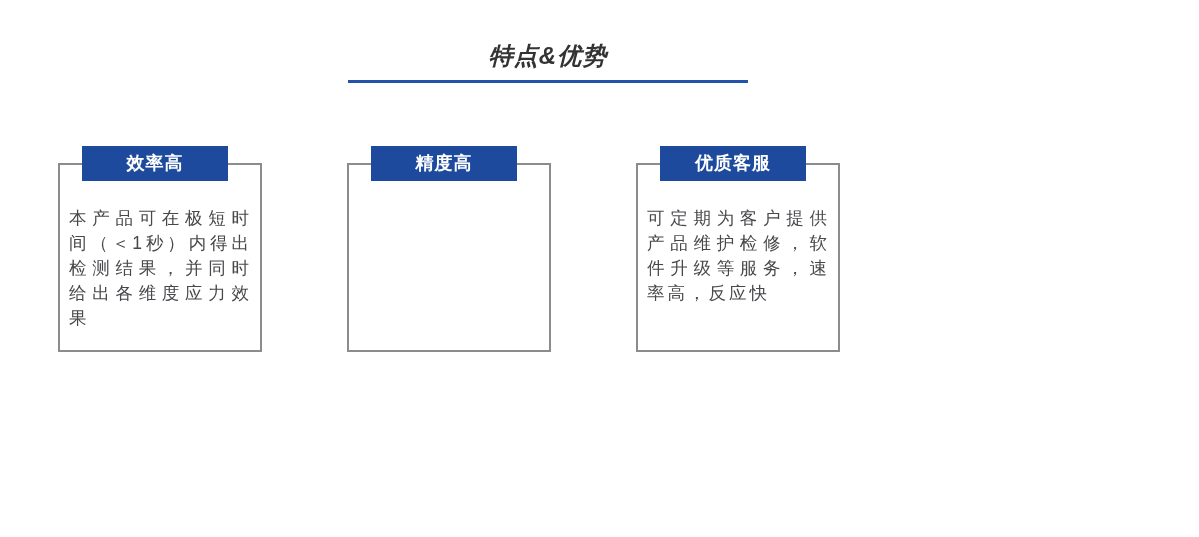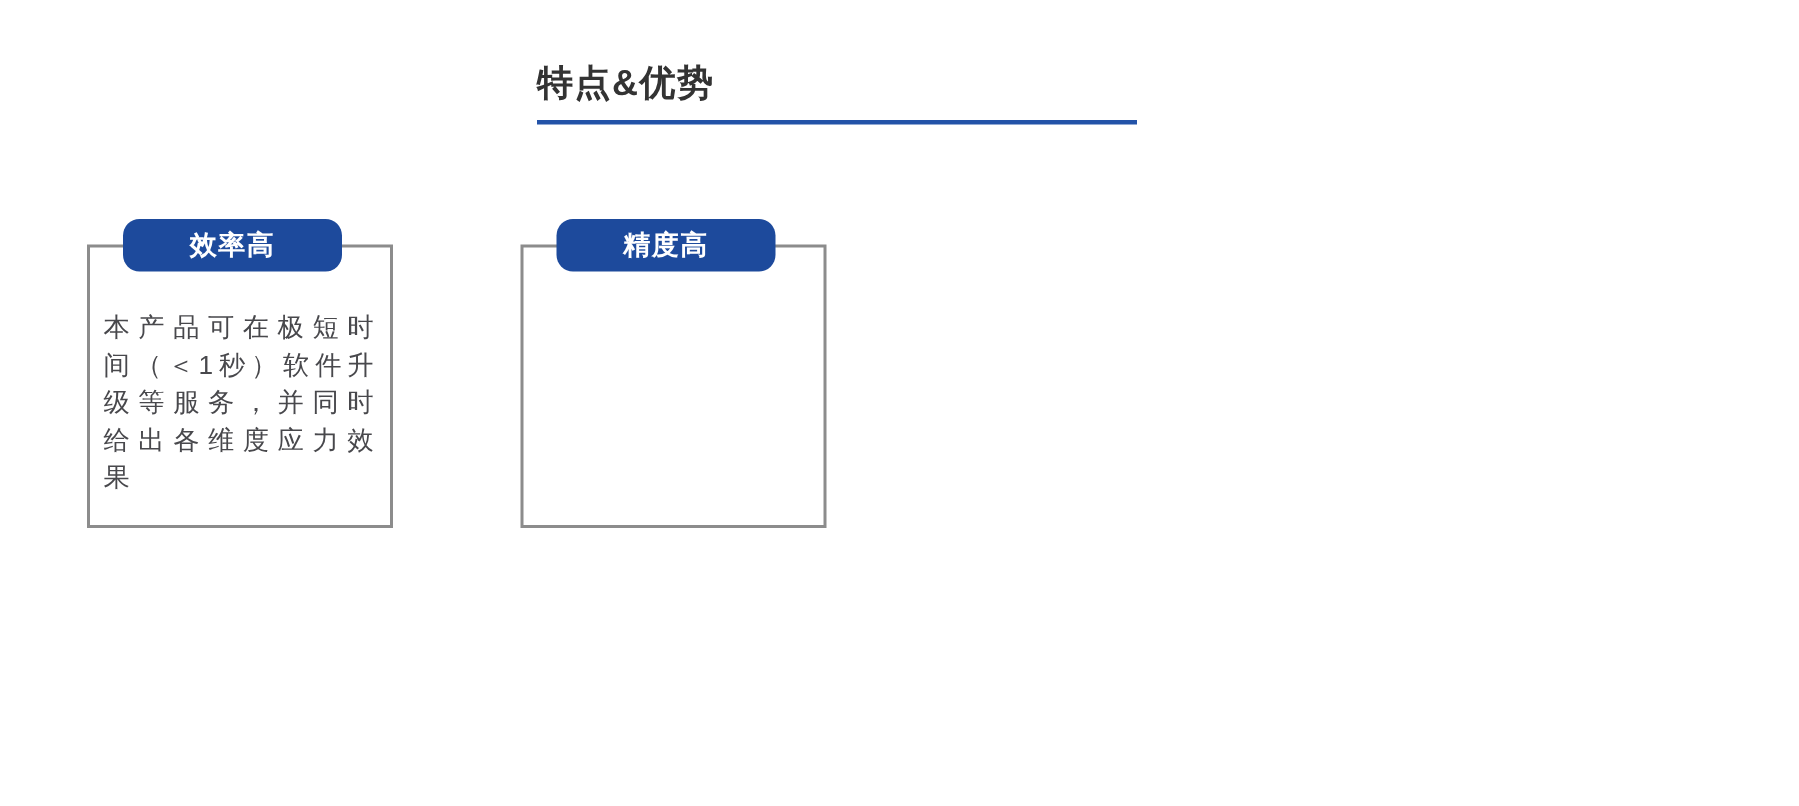--- a/index.html
+++ b/index.html
@@ -16,23 +16,24 @@
     width:1199px;height:537px;
     background:var(--page-bg);
     font-family:"Liberation Sans","DejaVu Sans",sans-serif;
     overflow:hidden;
   }
   .stage{position:relative;width:1199px;height:537px;}
 
   
   .section-header{
     position:absolute;
-    left:358px;top:42px;
+    left:348px;top:42px;
     width:400px;
-    text-align:left;
+    text-align:center;
+    font-style:italic;
   }
   .section-title{
     font-size:24px;
     font-weight:bold;
     color:var(--title-text);
     letter-spacing:1px;
     line-height:28px;
   }
   .title-underline{
     margin-top:10px;
@@ -58,21 +59,20 @@
     position:absolute;
     left:24px;top:0;
     width:146px;height:35px;
     background:var(--accent-blue);
     color:var(--badge-text);
     font-size:18px;
     font-weight:bold;
     line-height:35px;
     text-align:center;
     letter-spacing:1px;
-    border-radius:11px;
   }
   .card-body{
     position:absolute;
     left:11px;right:10px;top:60px;
     font-size:17.5px;
     line-height:25px;
     color:var(--body-text);
     text-align:justify;
     text-justify:inter-character;
     letter-spacing:3px;
@@ -88,26 +88,33 @@
     <div class="title-underline"></div>
   </header>
 
   <section class="cards">
 
     <article class="card">
       <div class="card-box"></div>
       <div class="card-badge">
         <span>效率高</span>
       </div>
-      <p class="card-body">本产品可在极短时间（＜1秒）软件升级等服务，并同时给出各维度应力效果</p>
+      <p class="card-body">本产品可在极短时间（＜1秒）内得出检测结果，并同时给出各维度应力效果</p>
     </article>
 
 
     <article class="card">
       <div class="card-box"></div>
       <div class="card-badge">
         <span>精度高</span>
       </div>
     </article>
 
+    <article class="card">
+      <div class="card-box"></div>
+      <div class="card-badge">
+        <span>优质客服</span>
+      </div>
+      <p class="card-body">可定期为客户提供产品维护检修，软件升级等服务，速率高，反应快</p>
+    </article>
 
   </section>
 </div>
 
 </body></html>

